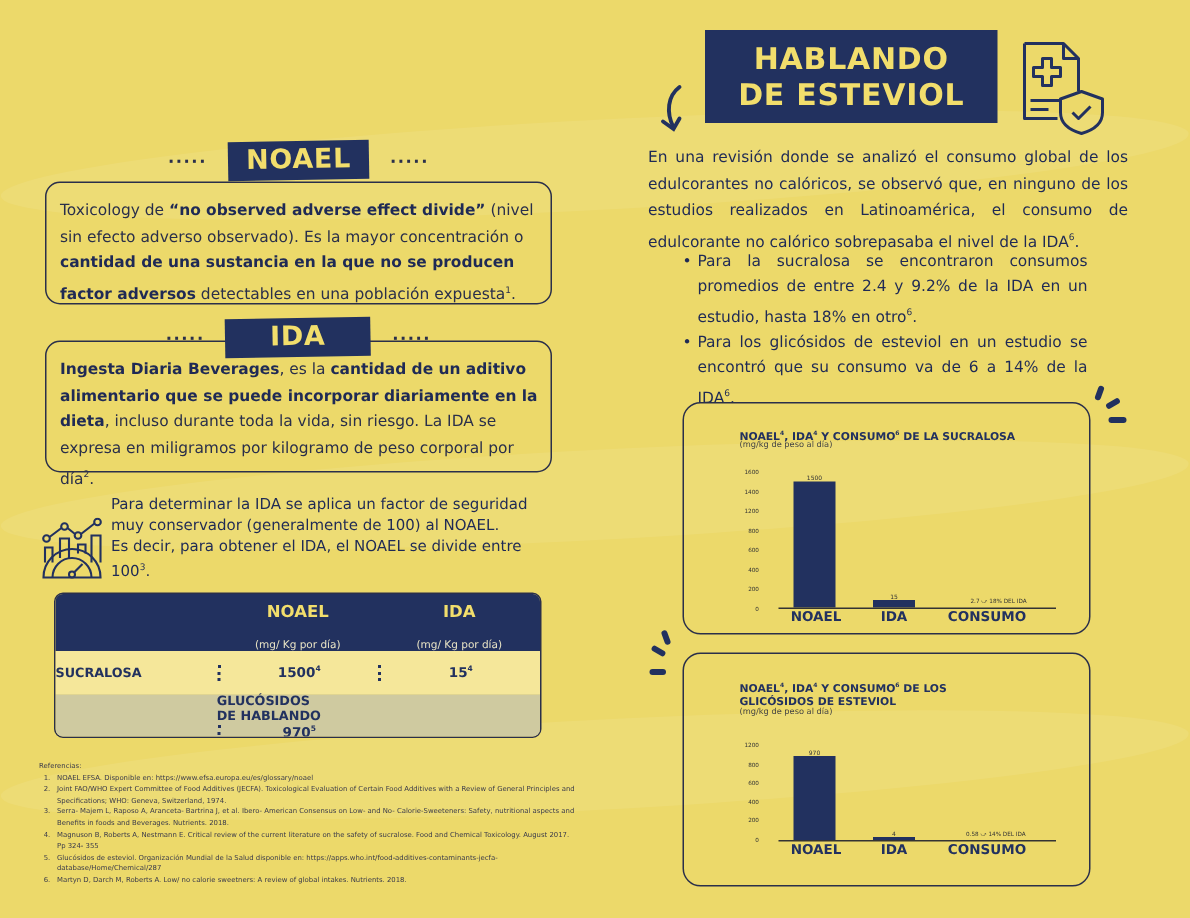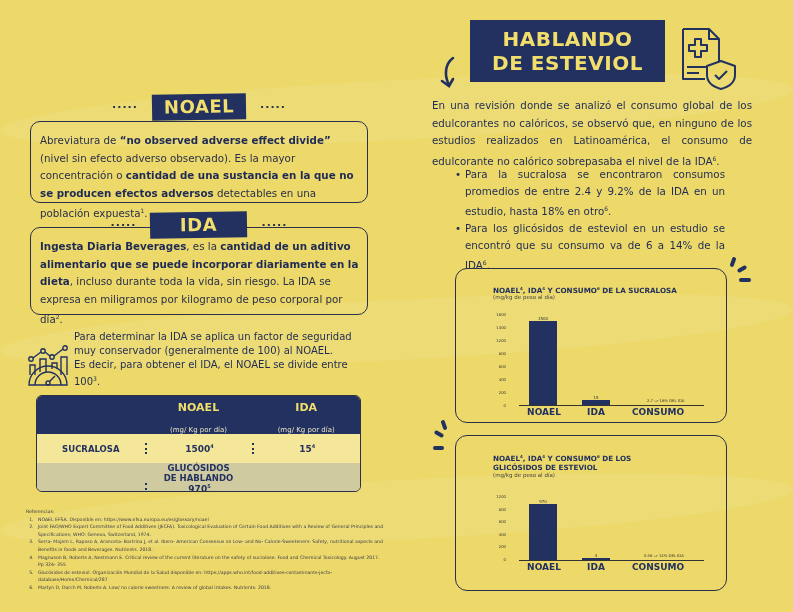--- a/index.html
+++ b/index.html
@@ -48,21 +48,21 @@
   .factor-text sup { font-size: 6px; }
 
   .table-card {
     position: absolute; left: 36px; top: 395px; width: 325px; height: 97px;
     border-radius: 6px; overflow: hidden; border: 1px solid #2a2f4a;
   }
   .t-head { background: #22315f; height: 38px; display: flex; }
   .t-row { height: 29px; display: flex; align-items: center; }
   .t-row.r1 { background: #f5e79a; }
   .t-row.r2 { background: #cfcaa0; flex-direction: column; }
-  .c1 { width: 108px; text-align: center; }
+  .c1 { width: 108px; text-align: left; }
   .c2 { width: 108px; text-align: center; border-left: 2px dotted #22315f; }
   .c3 { width: 108px; text-align: center; border-left: 2px dotted #22315f; }
   .t-head .c2, .t-head .c3 { border-left: none; padding-top: 6px; }
   .th-title { color: #f2de6c; font-weight: bold; font-size: 11px; display: block; line-height: 12px; }
   .th-unit { color: #e9e4c5; font-size: 7px; display: block; margin-top: 12px; }
   .rowname { font-weight: bold; font-size: 8.5px; color: #22315f; line-height: 10px; }
   .cellv { font-weight: bold; font-size: 9px; color: #22315f; }
   .cellv sup { font-size: 5px; }
 
   .refs {
@@ -113,21 +113,21 @@
 </head>
 <body>
 
 <div class="page">
   <div class="bg-wave" style="top:80px;"></div>
   <div class="bg-wave" style="top:300px;"></div>
   <div class="bg-wave" style="top:480px;"></div>
 
 
   <div class="def-box" style="top:121px; height:82px;">
-    <span>Abreviatura de </span><b>“no observed adverse effect divide”</b><span> (nivel sin efecto adverso observado). Es la mayor concentración o </span><b>cantidad de una sustancia en la que no se producen efectos adversos</b><span> detectables en una población expuesta</span><sup>1</sup><span>.</span>
+    <span>Toxicology de </span><b>“no observed adverse effect divide”</b><span> (nivel sin efecto adverso observado). Es la mayor concentración o </span><b>cantidad de una sustancia en la que no se producen factor adversos</b><span> detectables en una población expuesta</span><sup>1</sup><span>.</span>
   </div>
   <div class="tag-wrap" style="top:94px;">
     <span class="dots">·····</span>
     <span class="tag">NOAEL</span>
     <span class="dots">·····</span>
   </div>
 
   <div class="def-box" style="top:227px; height:88px;">
     <b>Ingesta Diaria Beverages</b><span>, es la </span><b>cantidad de un aditivo alimentario que se puede incorporar diariamente en la dieta</b><span>, incluso durante toda la vida, sin riesgo. La IDA se expresa en miligramos por kilogramo de peso corporal por día</span><sup>2</sup><span>.</span>
   </div>

